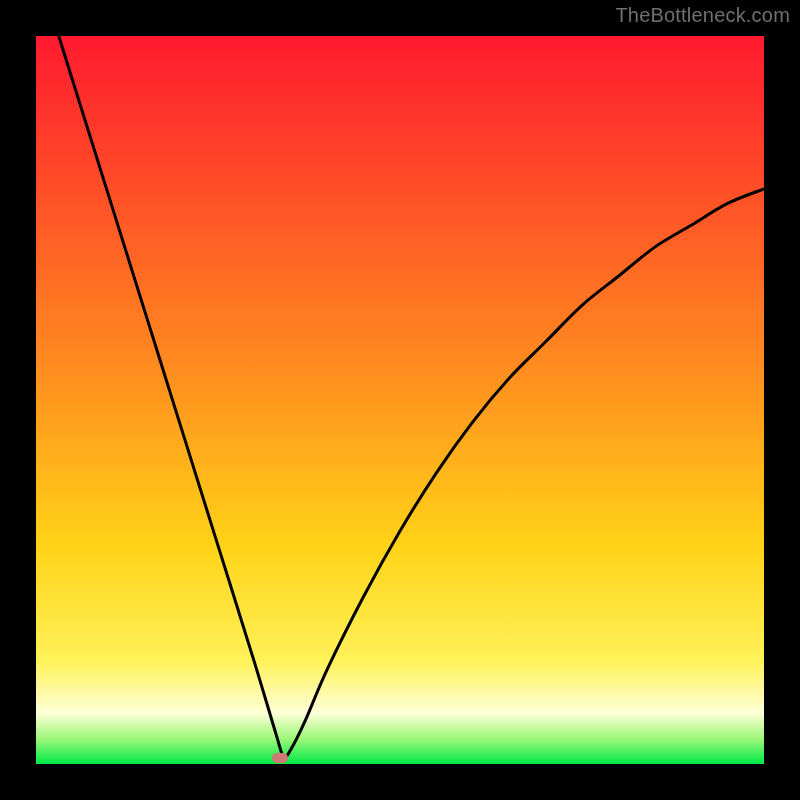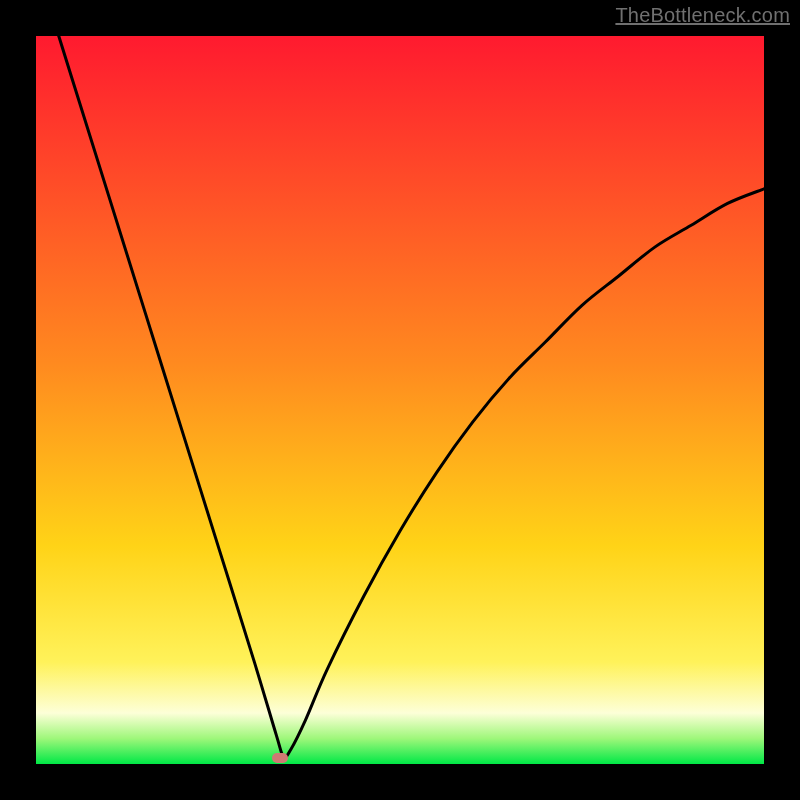--- a/index.html
+++ b/index.html
@@ -18,21 +18,20 @@
   }
   .watermark {
     position: absolute;
     top: 4px;
     right: 10px;
     color: #707070;
     font-size: 20px;
     font-weight: 500;
     letter-spacing: 0.2px;
     user-select: none;
-    text-decoration: underline;
   }
   .plot-area {
     position: absolute;
     left: 36px;
     top: 36px;
     width: 728px;
     height: 728px;
     overflow: hidden;
   }
   .plot-area svg {

